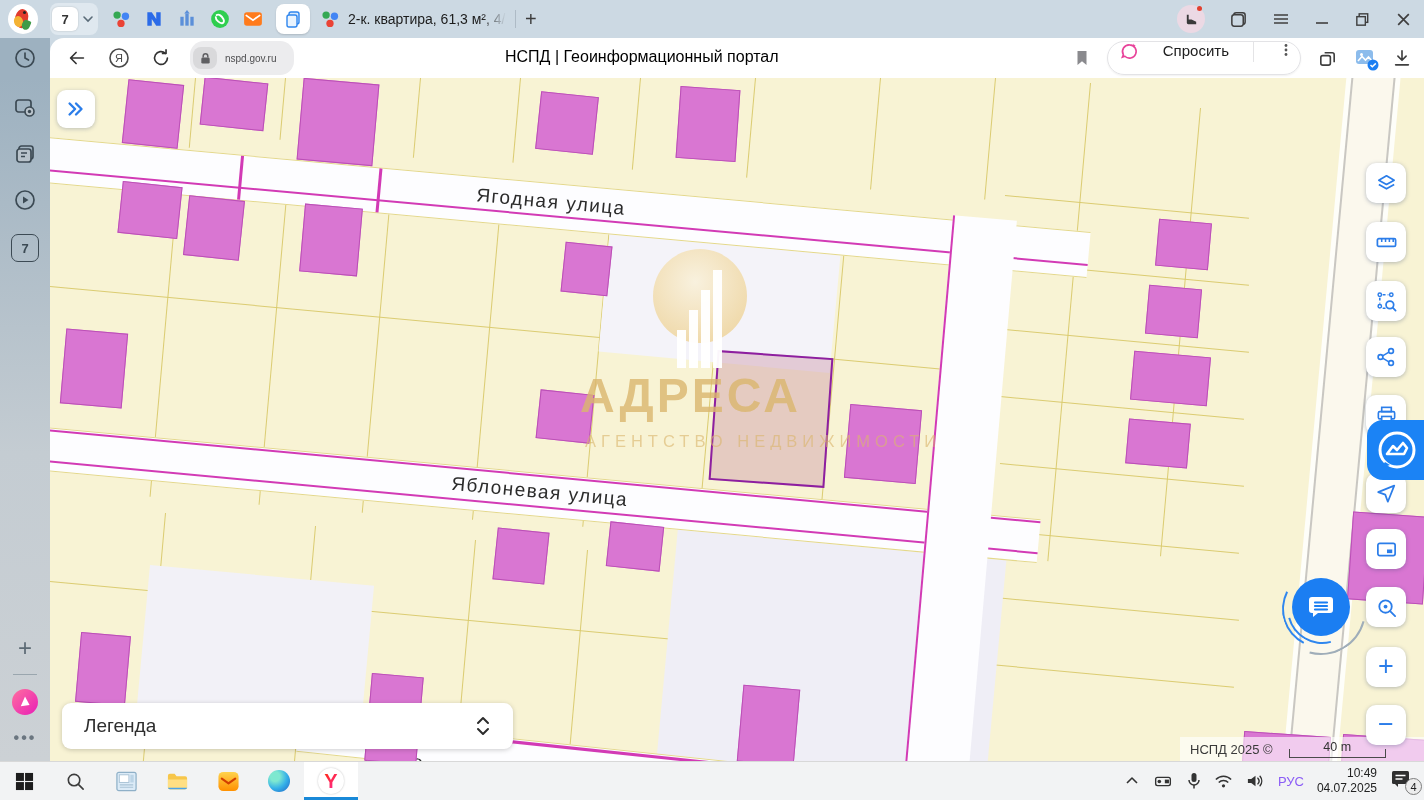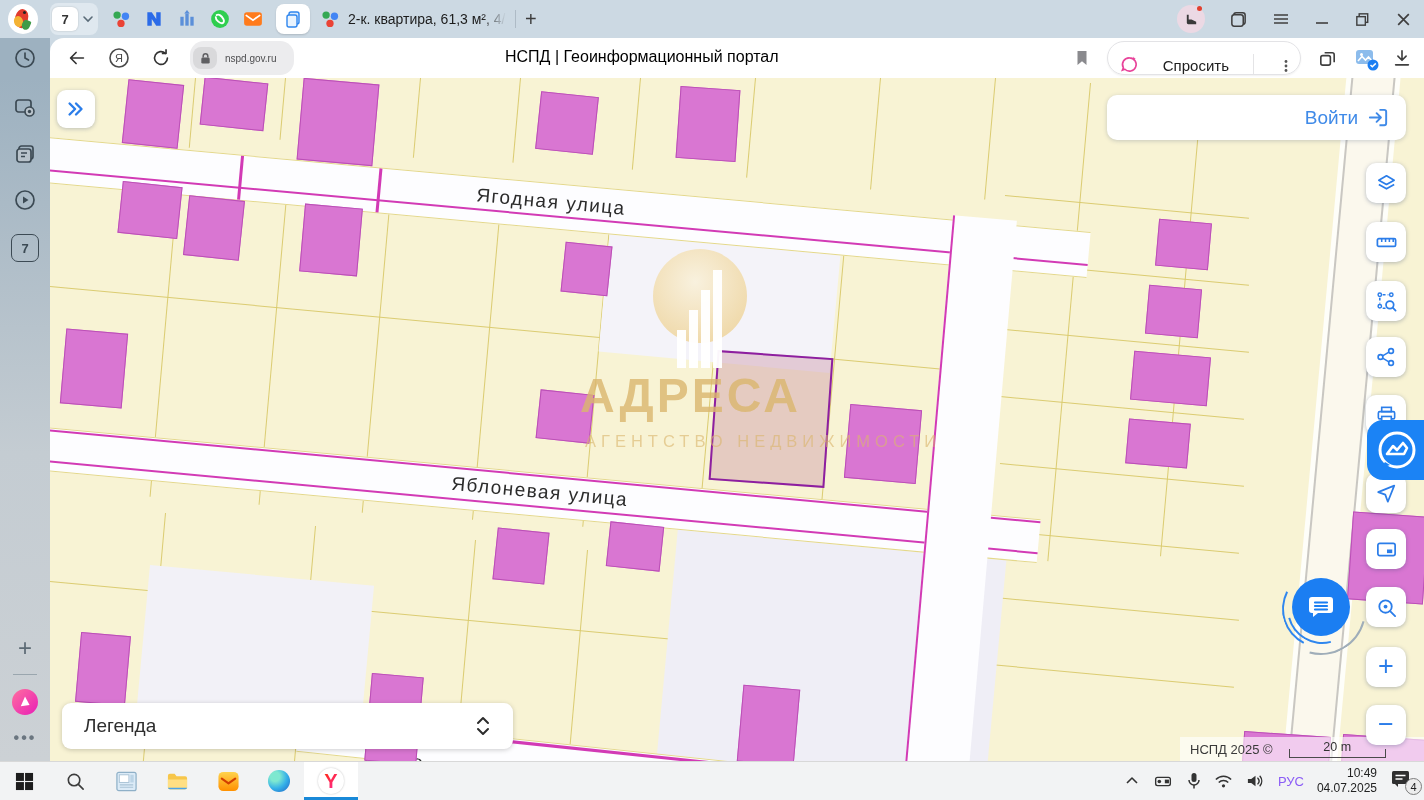--- a/index.html
+++ b/index.html
@@ -24,21 +24,21 @@
   
   .toolbar{height:40px;display:flex;flex:none;background:#ccd9e3;}
   .tb-left{width:50px;background:#9db1c0;display:flex;align-items:center;justify-content:center;flex:none;}
   .tb-main{flex:1;background:#fff;border-top-left-radius:14px;display:flex;align-items:center;position:relative;padding:0 12px;}
   .navbtn{width:30px;height:30px;display:flex;align-items:center;justify-content:center;flex:none;}
   .urlpill{height:28px;background:#ececee;border-radius:14px;display:flex;align-items:center;margin-left:14px;padding:3px;gap:8px;}
   .lockbox{width:24px;height:22px;background:#d9d9db;border-radius:8px;display:flex;align-items:center;justify-content:center;}
   .urltext{font-size:10px;color:#4e4e50;padding-right:14px;}
   .pagetitle{position:absolute;left:455px;top:10px;font-size:16px;color:#000000;}
   .tb-right{margin-left:auto;display:flex;align-items:center;gap:16px;}
-  .askpill{height:32px;border:1px solid #e3e3e6;border-radius:17px;display:flex;align-items:flex-end;padding:0 6px 0 12px;gap:24px;box-shadow:0 1px 2px rgba(0,0,0,.06);}
+  .askpill{height:32px;border:1px solid #e3e3e6;border-radius:17px;display:flex;align-items:flex-start;padding:0 6px 0 12px;gap:24px;box-shadow:0 1px 2px rgba(0,0,0,.06);}
   .asklabel{font-size:15px;color:#202020;}
   .askdiv{width:1px;height:20px;background:#e4e4e6;}
   
   .mid{flex:1;display:flex;min-height:0;}
   .sidebar{width:50px;background:linear-gradient(180deg,#9db1c0,#c4ccd2 55%,#ccd1d5);display:flex;flex-direction:column;align-items:center;padding:18px 0 14px;gap:22px;flex:none;}
   .sb-bottom{margin-top:auto;display:flex;flex-direction:column;align-items:center;gap:14px;}
   .sb-divider{width:24px;height:1px;background:#9aa6ae;}
   .musicball{width:26px;height:26px;border-radius:50%;background:linear-gradient(135deg,#ff6f9f,#e81fb7);display:flex;align-items:center;justify-content:center;}
   .musicball .tri{width:12px;height:12px;background:#fff;border-radius:4px 4px 4px 4px;clip-path:polygon(15% 85%,50% 5%,88% 75%);}
   .sb-dots{color:#6b7680;font-size:16px;letter-spacing:2px;font-weight:bold;}
@@ -376,27 +376,20 @@
           <div style="height:98px"></div>
         </div>
       <div class="wm-title">АДРЕСА</div>
       <div class="wm-sub">АГЕНТСТВО НЕДВИЖИМОСТИ</div>
 
       <div class="expandbtn">
         <svg width="22" height="22" viewBox="0 0 24 24">
             <path d="M5 6l6 6-6 6M12 6l6 6-6 6" fill="none" stroke="#2b7de9" stroke-width="2.6" stroke-linecap="round" stroke-linejoin="round"></path>
           </svg>
       </div>
-      <div class="loginpanel">
-        <span class="loginlabel">Войти</span>
-        <svg width="23" height="23" viewBox="0 0 24 24">
-            <path d="M13 4h5a2 2 0 0 1 2 2v12a2 2 0 0 1-2 2h-5" fill="none" stroke="#3f8ae8" stroke-width="2"></path>
-            <path d="M3 12h11M10 7.5L14.5 12 10 16.5" fill="none" stroke="#3f8ae8" stroke-width="2" stroke-linecap="round" stroke-linejoin="round"></path>
-          </svg>
-      </div>
 
       <div class="btnw" style="top:85px;left:1316px">
         <svg width="23" height="23" viewBox="0 0 24 24">
             <path d="M12 4l8 4.5-8 4.5-8-4.5z" fill="none" stroke="currentColor" stroke-width="1.8" stroke-linejoin="round"></path>
             <path d="M4 13l8 4.5 8-4.5" fill="none" stroke="currentColor" stroke-width="1.8" stroke-linejoin="round"></path>
           </svg>
       </div>
       <div class="btnw" style="top:144px;left:1316px">
         <svg width="23" height="23" viewBox="0 0 24 24">
             <rect x="2.5" y="8" width="19" height="8" rx="1.5" fill="none" stroke="currentColor" stroke-width="1.8"></rect>
@@ -473,21 +466,21 @@
         <span class="legendtitle">Легенда</span>
         <svg class="legendchev" width="16" height="22" viewBox="0 0 16 22">
             <path d="M3 8l5-5 5 5" fill="none" stroke="#2c2c2c" stroke-width="2" stroke-linecap="round" stroke-linejoin="round"></path>
             <path d="M3 14l5 5 5-5" fill="none" stroke="#2c2c2c" stroke-width="2" stroke-linecap="round" stroke-linejoin="round"></path>
           </svg>
       </div>
 
       <div class="attr">
         <span class="attrtext">НСПД 2025 ©</span>
         <div class="sbarwrap">
-          <span class="sbarlabel">20 m</span>
+          <span class="sbarlabel">40 m</span>
           <div class="sbar"></div>
         </div>
       </div>
     </div>
   </div>
 
   <div class="taskbar">
     <div class="tk">
       <svg width="19" height="19" viewBox="0 0 20 20">
           <rect x="1" y="1" width="8.4" height="8.4" fill="#1d1d1d"></rect>

